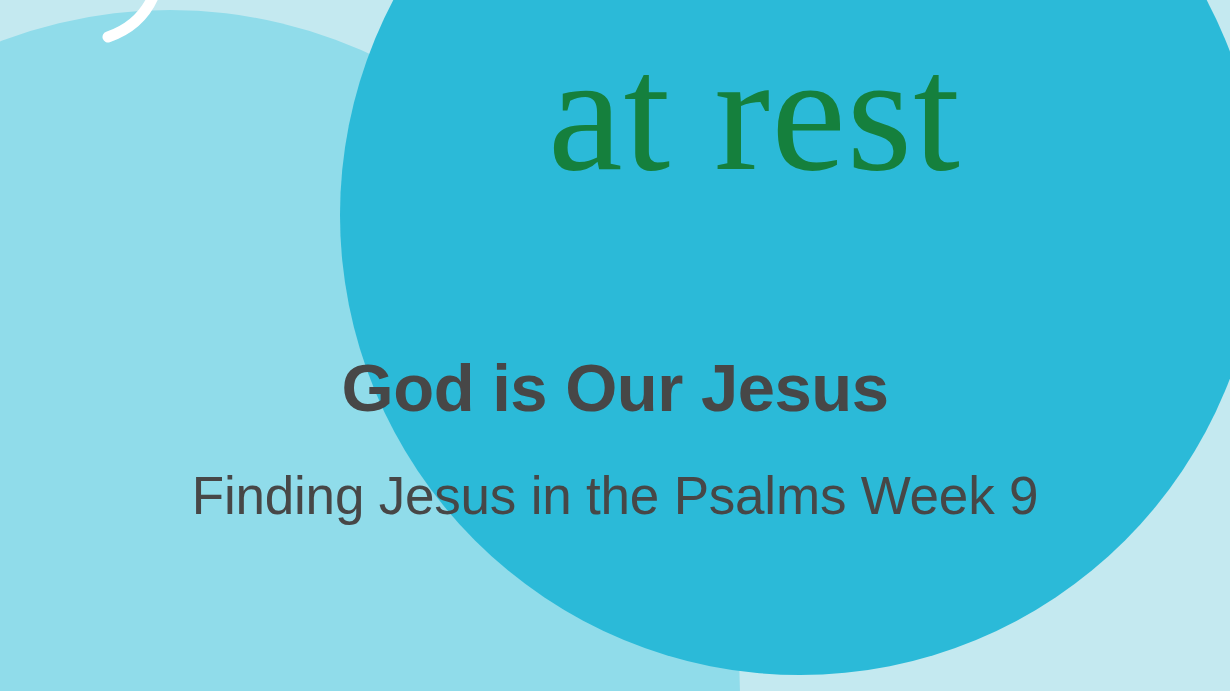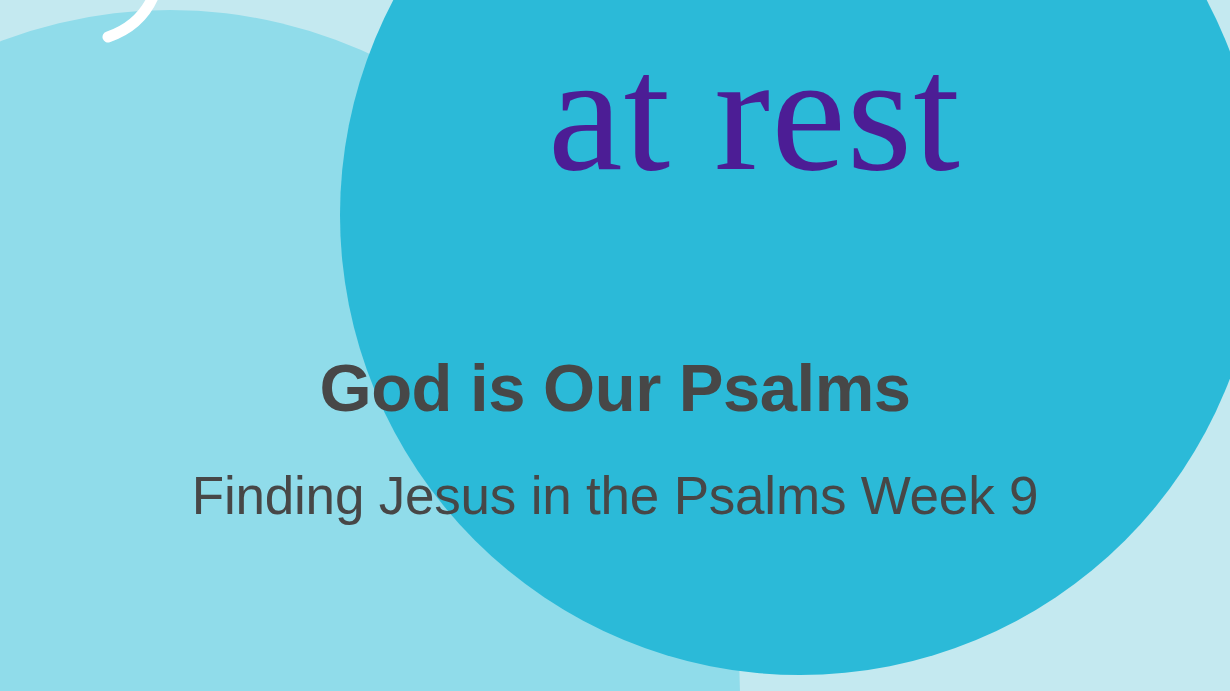--- a/index.html
+++ b/index.html
@@ -38,21 +38,21 @@
     top: 0;
     width: 1230px;
     text-align: left;
     padding-left: 548px;
     box-sizing: border-box;
     font-family: "Liberation Serif", "DejaVu Serif", serif;
     font-weight: 400;
     font-size: 168px;
     line-height: 1;
     letter-spacing: 1px;
-    color: #4c1d95;
+    color: #15803d;
     
     top: 28px;
     white-space: nowrap;
   }
   #main-title {
     position: absolute;
     left: 0;
     top: 354px;
     width: 1230px;
     text-align: center;
@@ -92,18 +92,18 @@
 
     <circle cx="800" cy="215" r="460" fill="#2bbad8"></circle>
 
     <path d="M 157 -14 C 150 10 134 28 108 37" fill="none" stroke="#ffffff" stroke-width="11" stroke-linecap="round"></path>
   </svg>
 
   <div class="text-layer">
 
     <div id="series-word">at rest</div>
 
-    <div id="main-title">God is Our Psalms</div>
+    <div id="main-title">God is Our Jesus</div>
 
     <div id="sub-title">Finding Jesus in the Psalms Week 9</div>
 
   </div>
 </div>
 
 </body></html>

